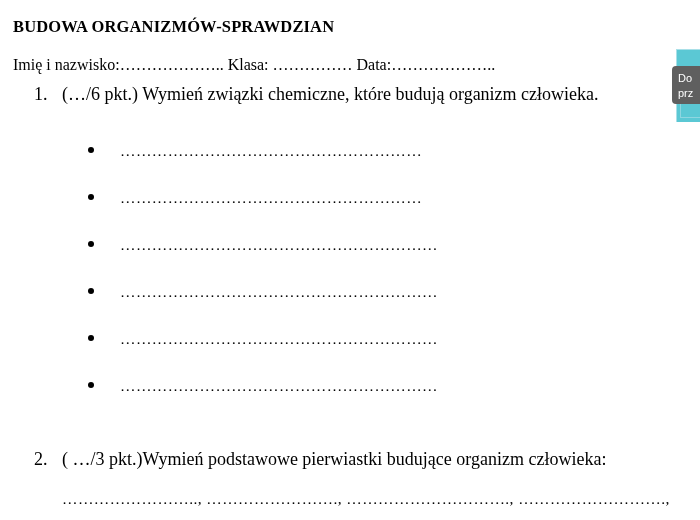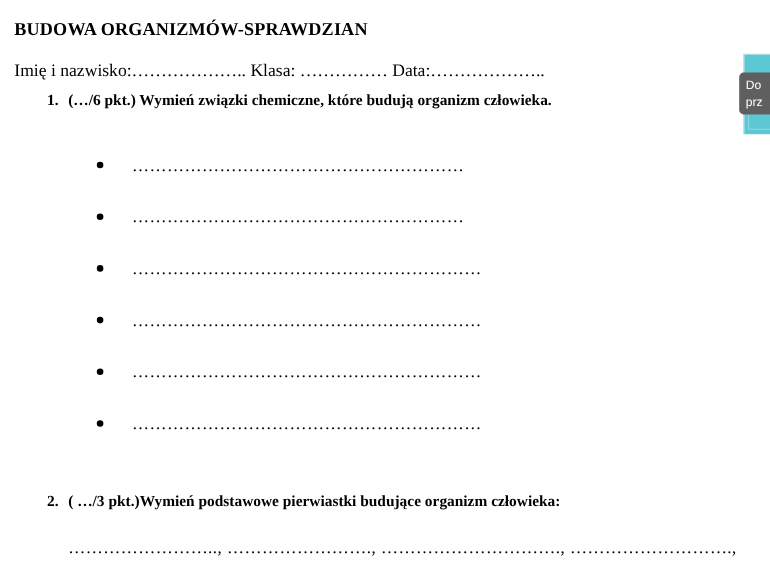--- a/index.html
+++ b/index.html
@@ -40,24 +40,23 @@
     top: 34px;
     font-size: 16px;
     font-weight: normal;
     white-space: nowrap;
     margin-top: 22px;
   }
 
   
   .question {
     position: absolute;
-    font-size: 14px;
-    font-weight: bold;
-    white-space: nowrap;
-    text-align: center;
+    font-size: 18px;
+    font-weight: normal;
+    white-space: nowrap;
   }
   .question .q-num {
     display: inline-block;
     width: 28px;
   }
   #question-1 { left: 34px; top: 84px; }
   #question-2 { left: 34px; top: 449px; }
 
   
   .answer-list {

